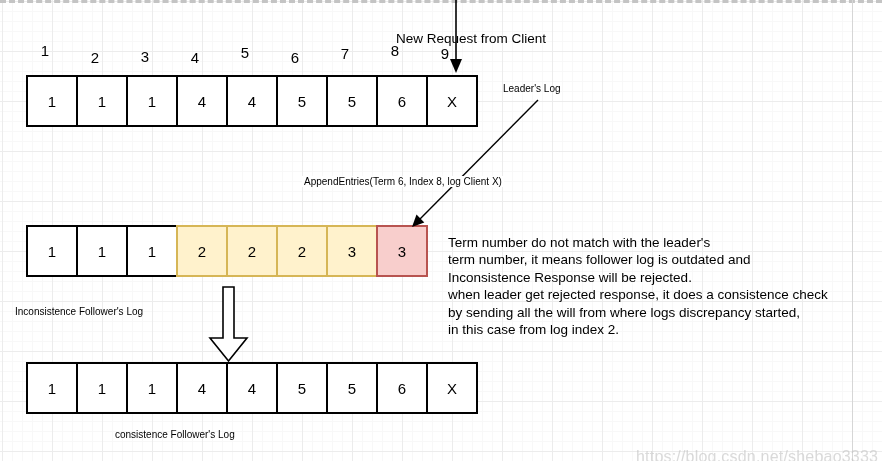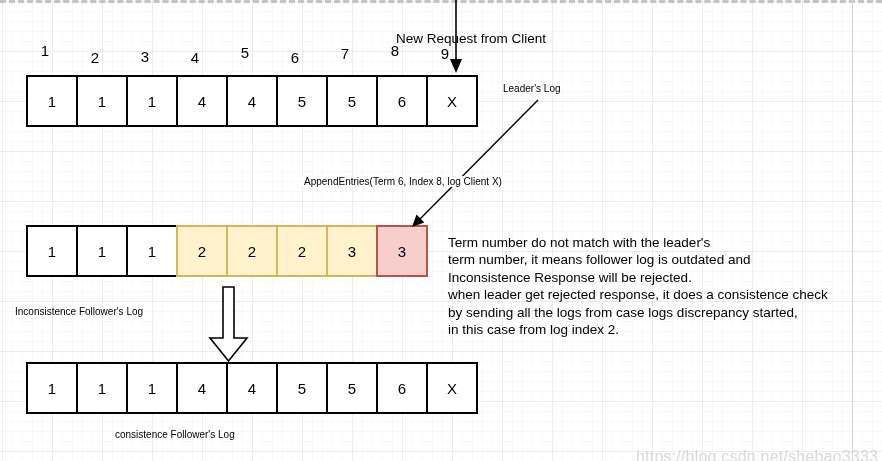--- a/index.html
+++ b/index.html
@@ -152,19 +152,19 @@
   <div class="lbl lbl-leaders-log">Leader's Log</div>
   <div class="lbl lbl-append-entries">AppendEntries(Term 6, Index 8, log Client X)</div>
   <div class="lbl lbl-inconsistent">Inconsistence Follower's Log</div>
   <div class="lbl lbl-consistent">consistence Follower's Log</div>
 
   <div class="explanation">
     <div>Term number do not match with the leader's</div>
     <div>term number, it means follower log is outdated and</div>
     <div>Inconsistence Response will be rejected.</div>
     <div>when leader get rejected response, it does a consistence check</div>
-    <div>by sending all the logs from case logs discrepancy started,</div>
+    <div>by sending all the will from where logs discrepancy started,</div>
     <div>in this case from log index 2.</div>
   </div>
 
   <div class="watermark">https://blog.csdn.net/shebao3333</div>
 
 </div>
 
 </body></html>

